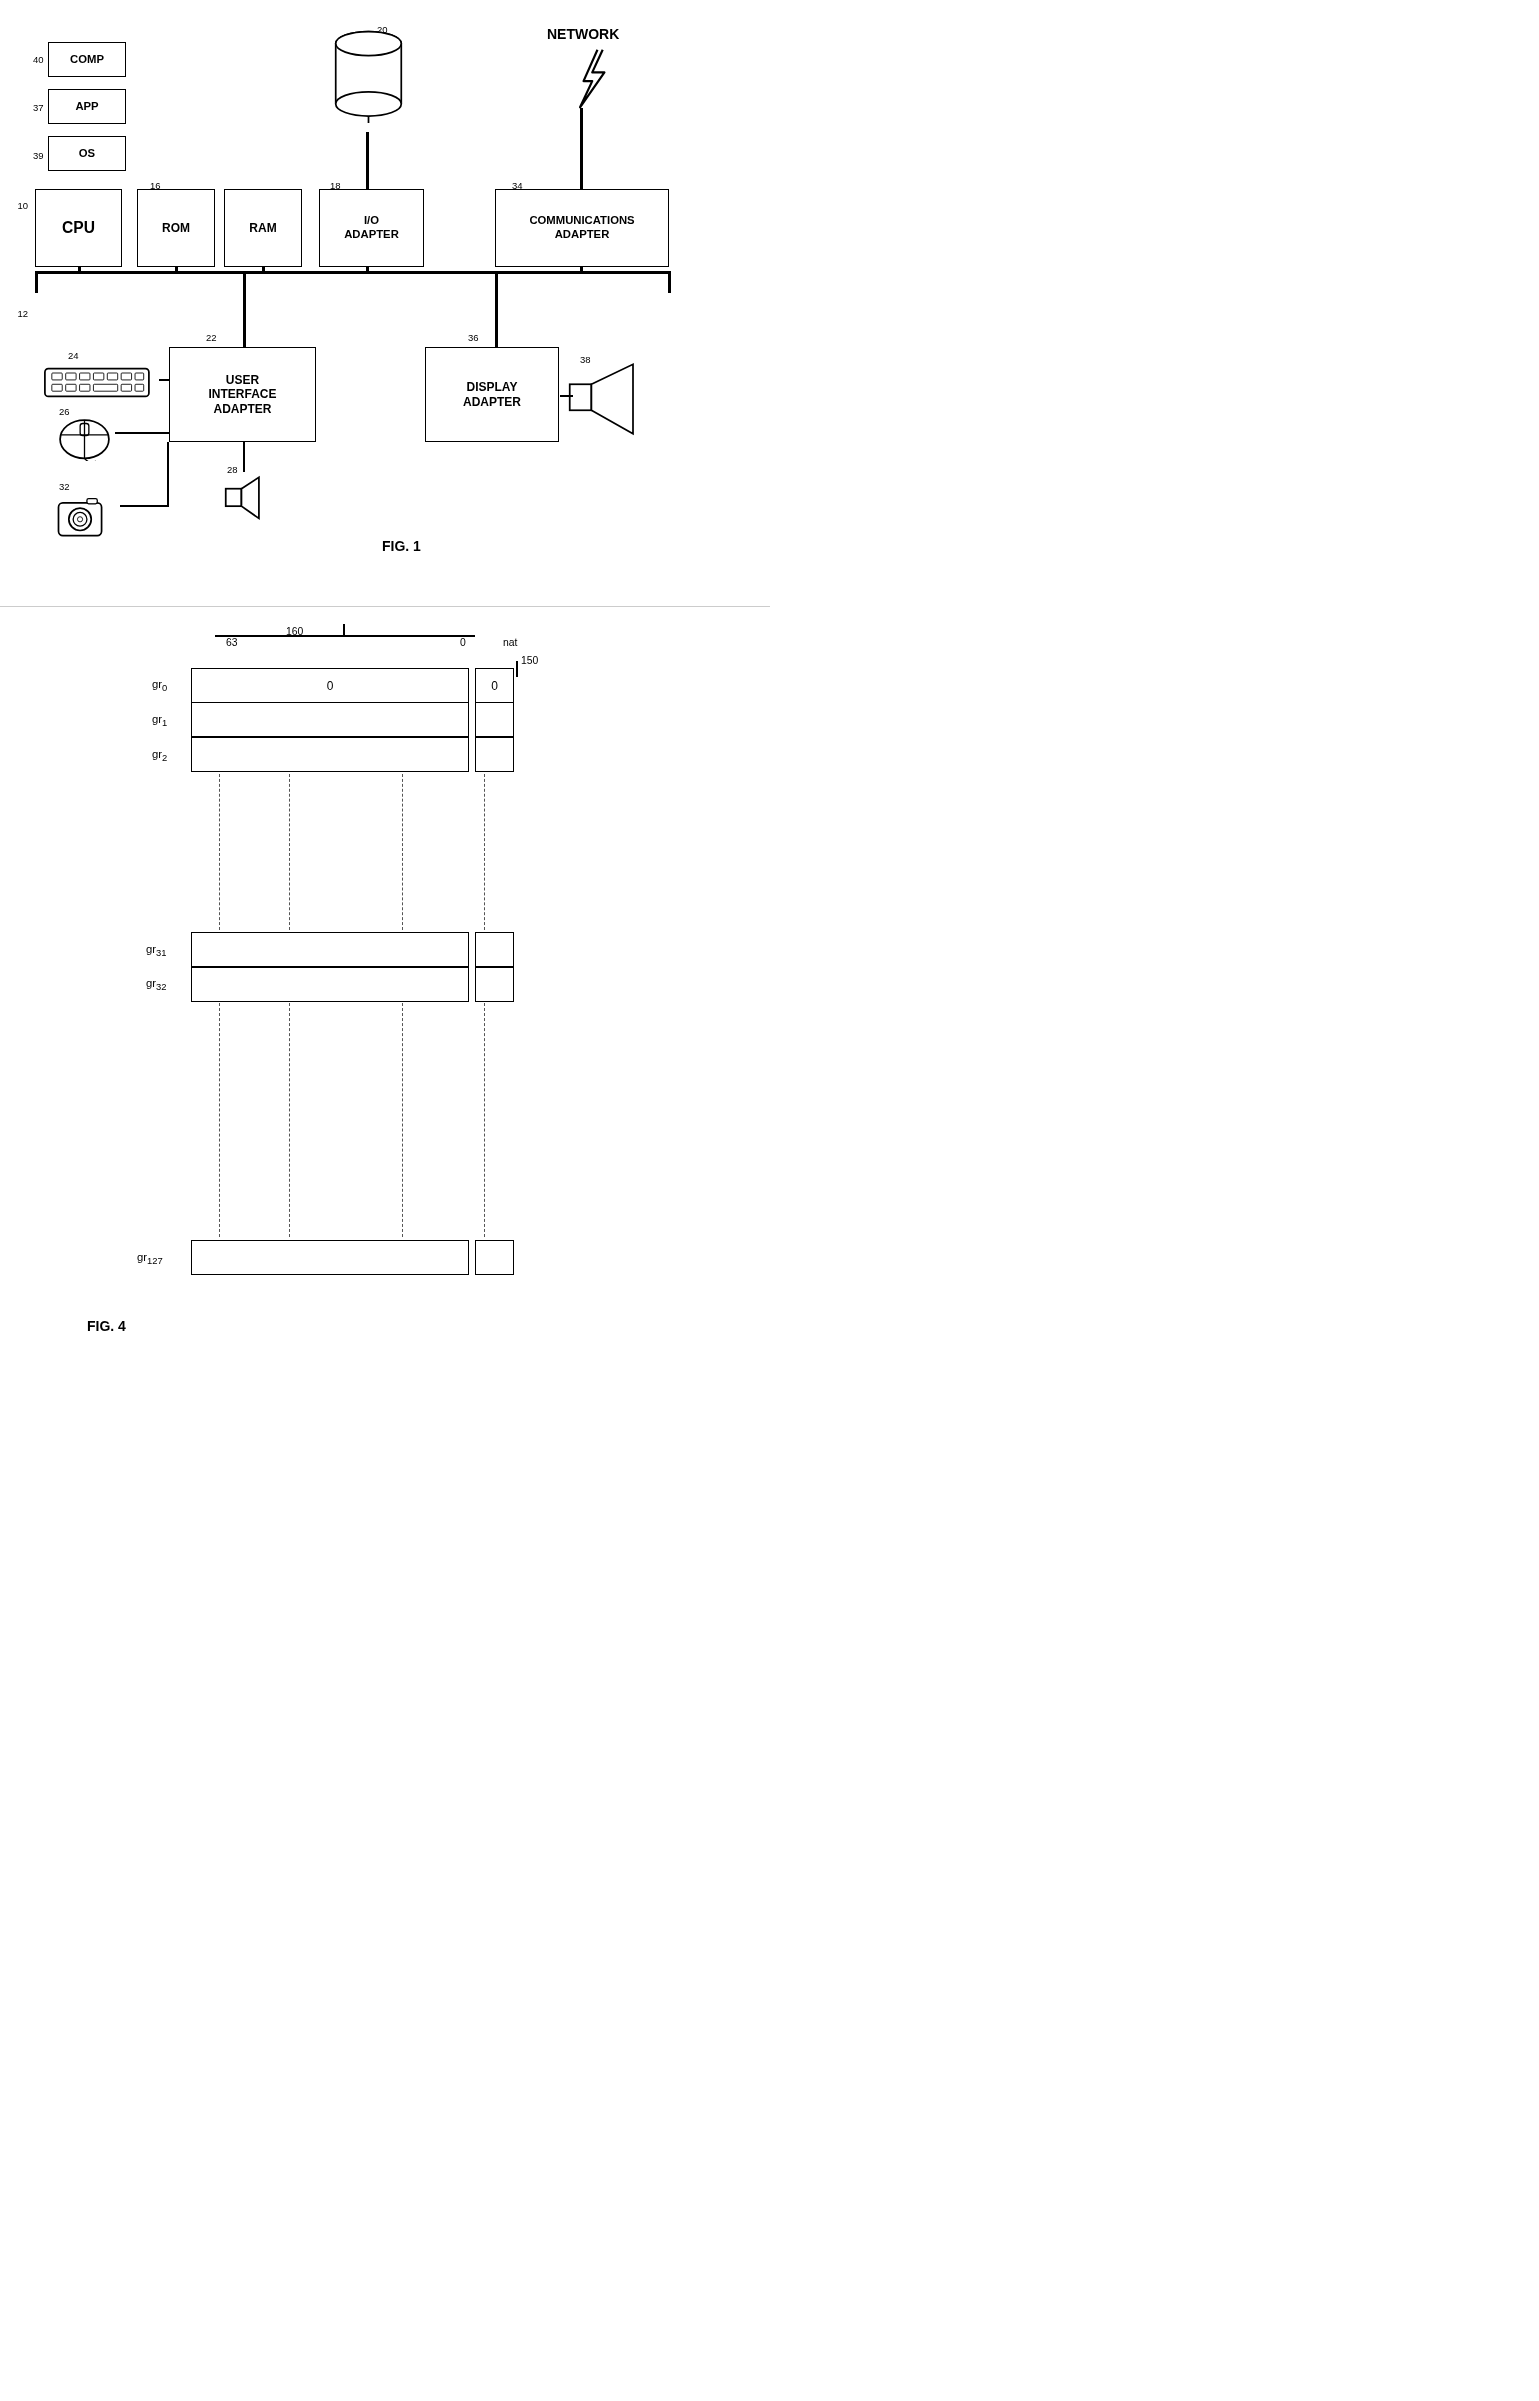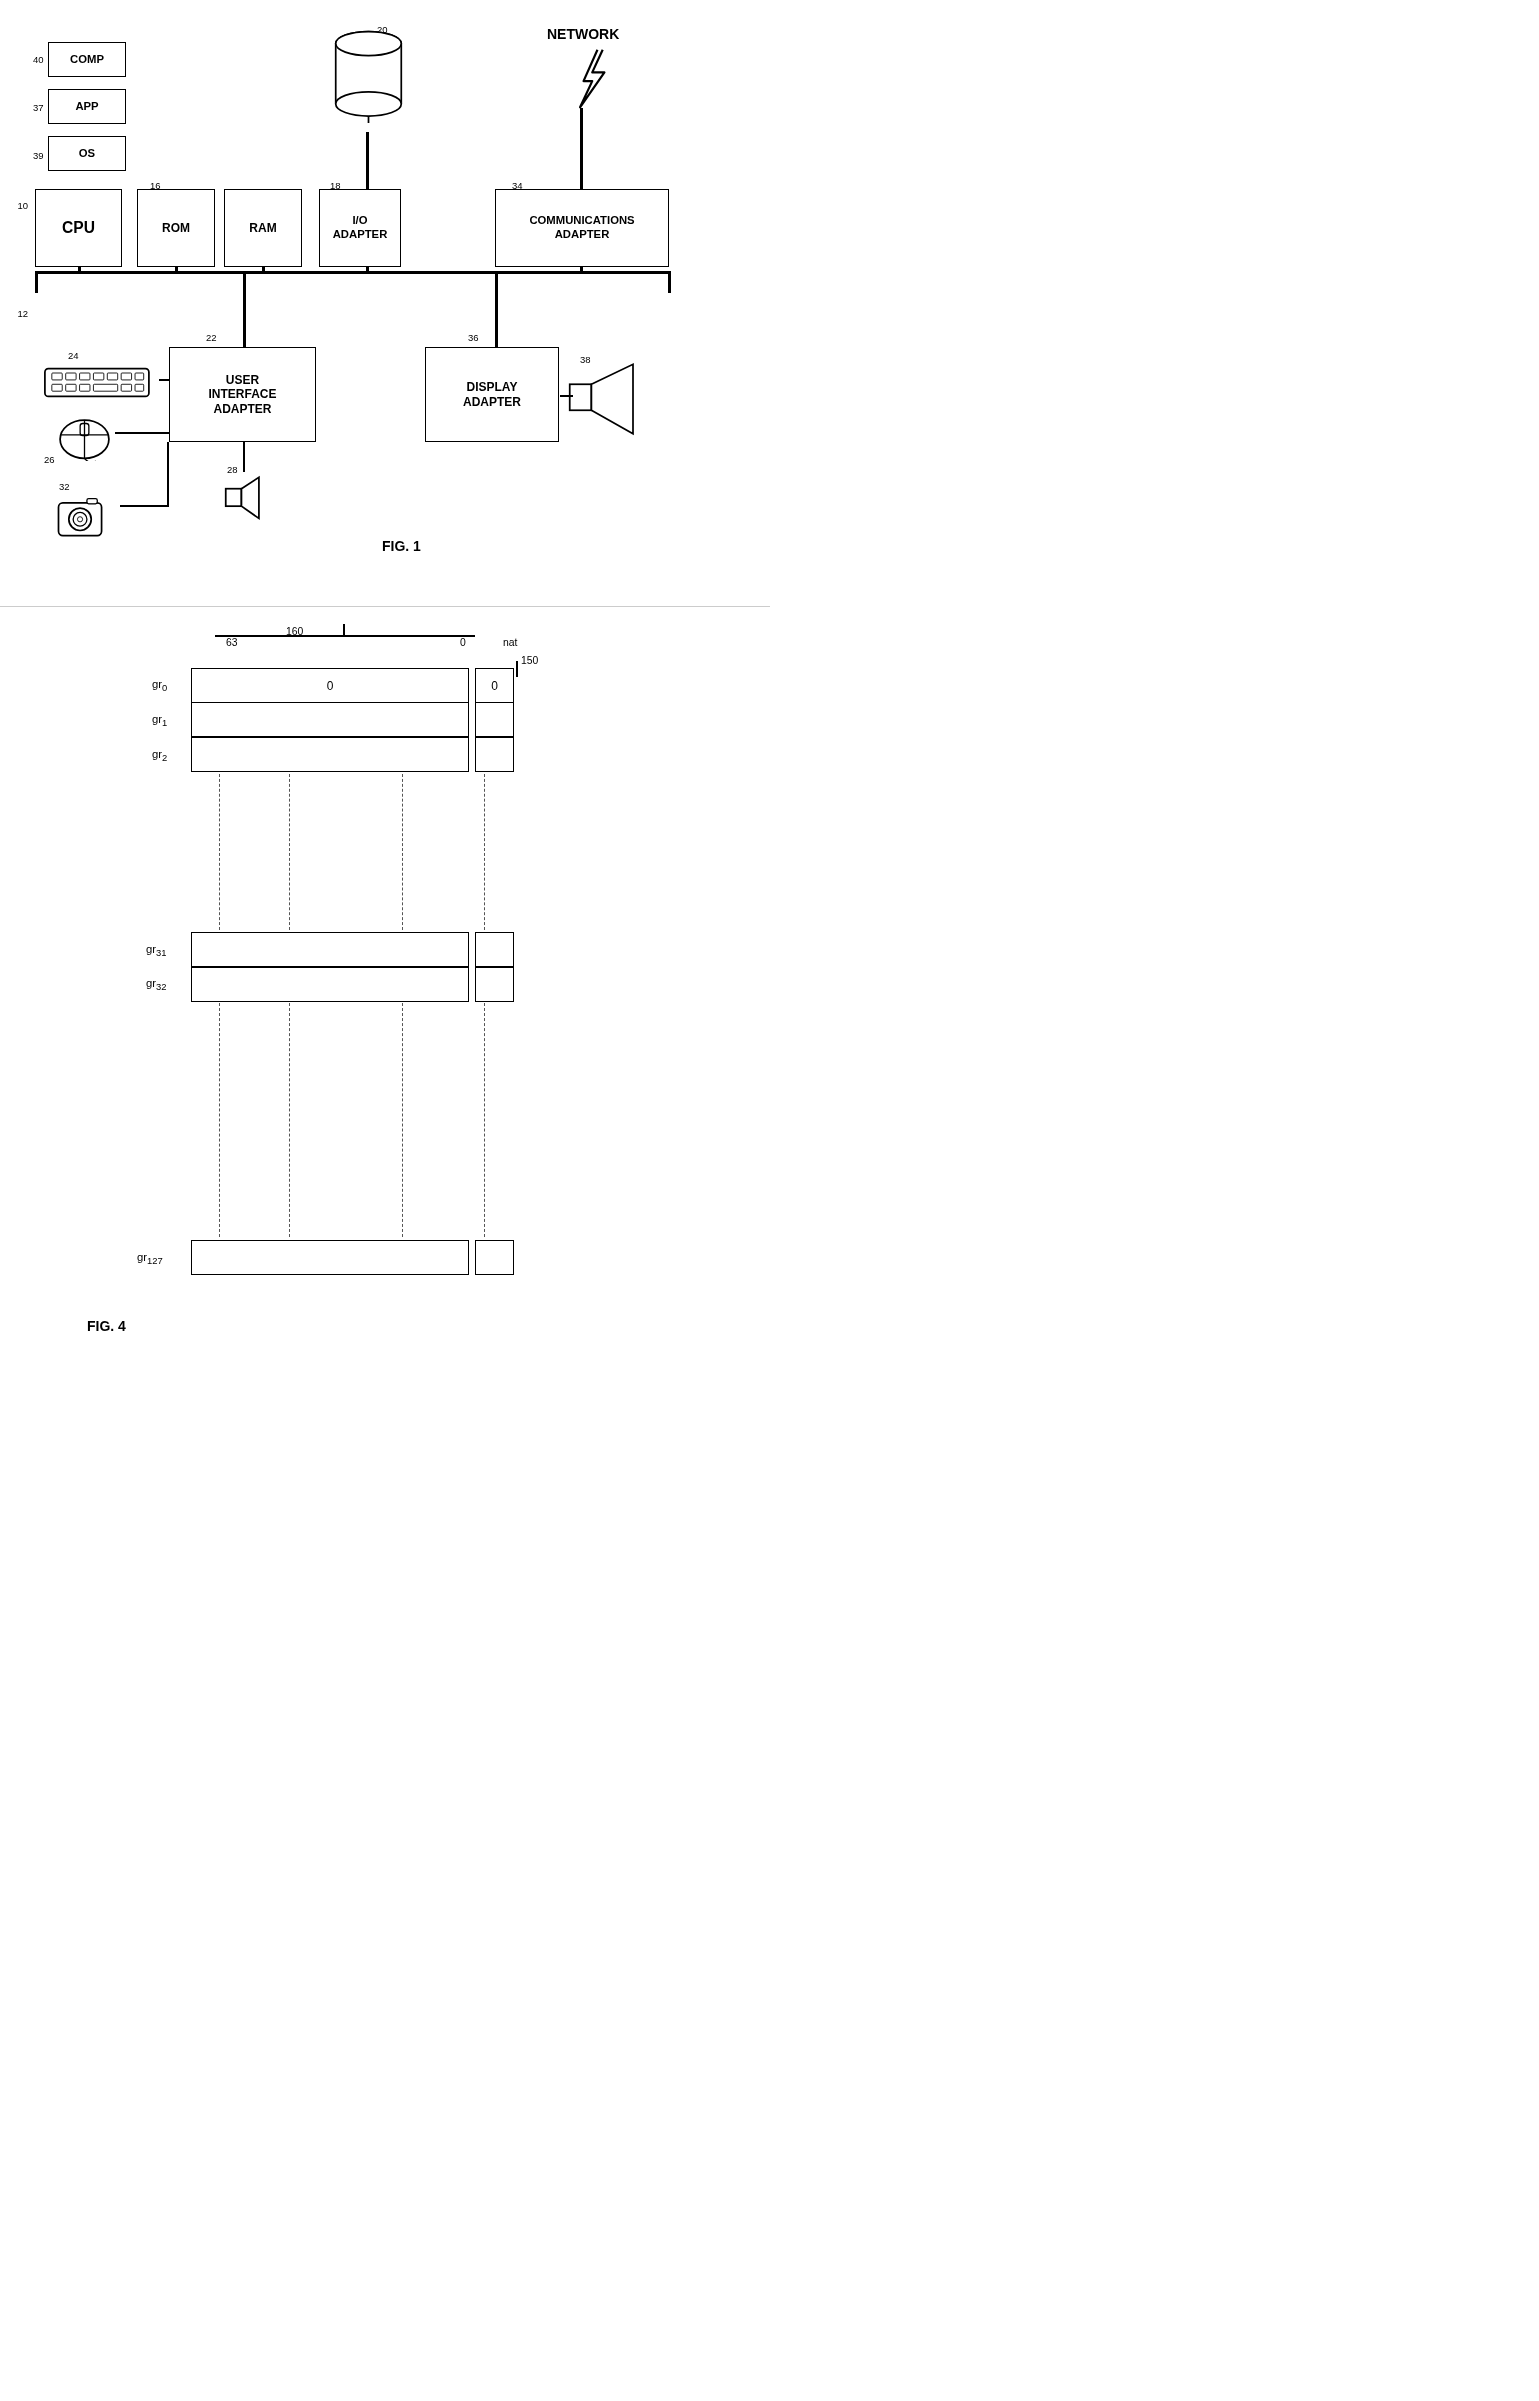--- a/index.html
+++ b/index.html
@@ -94,21 +94,21 @@
   </div>
 
   <span class="ref" style="left:233px;top:180px;margin-top:31px;">14</span>
 
   <div class="box" style="left:224px;top:189px;width:78px;height:78px;font-size:12px;">
     <span>RAM</span>
   </div>
 
   <span class="ref" style="left:330px;top:180px;">18</span>
 
-  <div class="box" style="left:319px;top:189px;width:82px;height:78px;font-size:11.3px;">
+  <div class="box" style="left:319px;top:189px;width:105px;height:78px;font-size:11.3px;">
     <span>I/O<br>ADAPTER</span>
   </div>
 
   <span class="ref" style="left:512px;top:180px;">34</span>
 
   <div class="box" style="left:495px;top:189px;width:174px;height:78px;font-size:11.3px;">
     <span>COMMUNICATIONS<br>ADAPTER</span>
   </div>
 
   <div class="line" style="left:35px;top:271px;width:633px;height:2.6px;"></div>
@@ -182,21 +182,21 @@
     <rect x="10" y="28" width="12" height="8" rx="1" fill="none" stroke="black" stroke-width="1"></rect>
     <rect x="26" y="28" width="12" height="8" rx="1" fill="none" stroke="black" stroke-width="1"></rect>
     <rect x="42" y="28" width="12" height="8" rx="1" fill="none" stroke="black" stroke-width="1"></rect>
     <rect x="58" y="28" width="28" height="8" rx="1" fill="none" stroke="black" stroke-width="1"></rect>
     <rect x="90" y="28" width="12" height="8" rx="1" fill="none" stroke="black" stroke-width="1"></rect>
     <rect x="106" y="28" width="10" height="8" rx="1" fill="none" stroke="black" stroke-width="1"></rect>
   </svg>
 
   <div class="line" style="left:159px;top:379px;width:10.4px;height:1.7px;"></div>
 
-  <span class="ref" style="left:44px;top:406px;margin-top:48px;">26</span>
+  <span class="ref" style="left:59px;top:406px;">26</span>
 
   <svg style="position:absolute;left:54px;top:413px;" width="61" height="48" viewBox="0 0 70 55">
     <ellipse cx="35" cy="30" rx="28" ry="22" fill="white" stroke="black" stroke-width="2"></ellipse>
     <line x1="35" y1="8" x2="35" y2="52" stroke="black" stroke-width="1.5"></line>
     <line x1="7" y1="25" x2="63" y2="25" stroke="black" stroke-width="1.5"></line>
 
     <rect x="30" y="12" width="10" height="14" rx="3" fill="none" stroke="black" stroke-width="1.5"></rect>
 
     <path d="M35,52 Q42,60 48,55" fill="none" stroke="black" stroke-width="1.5"></path>
   </svg>

